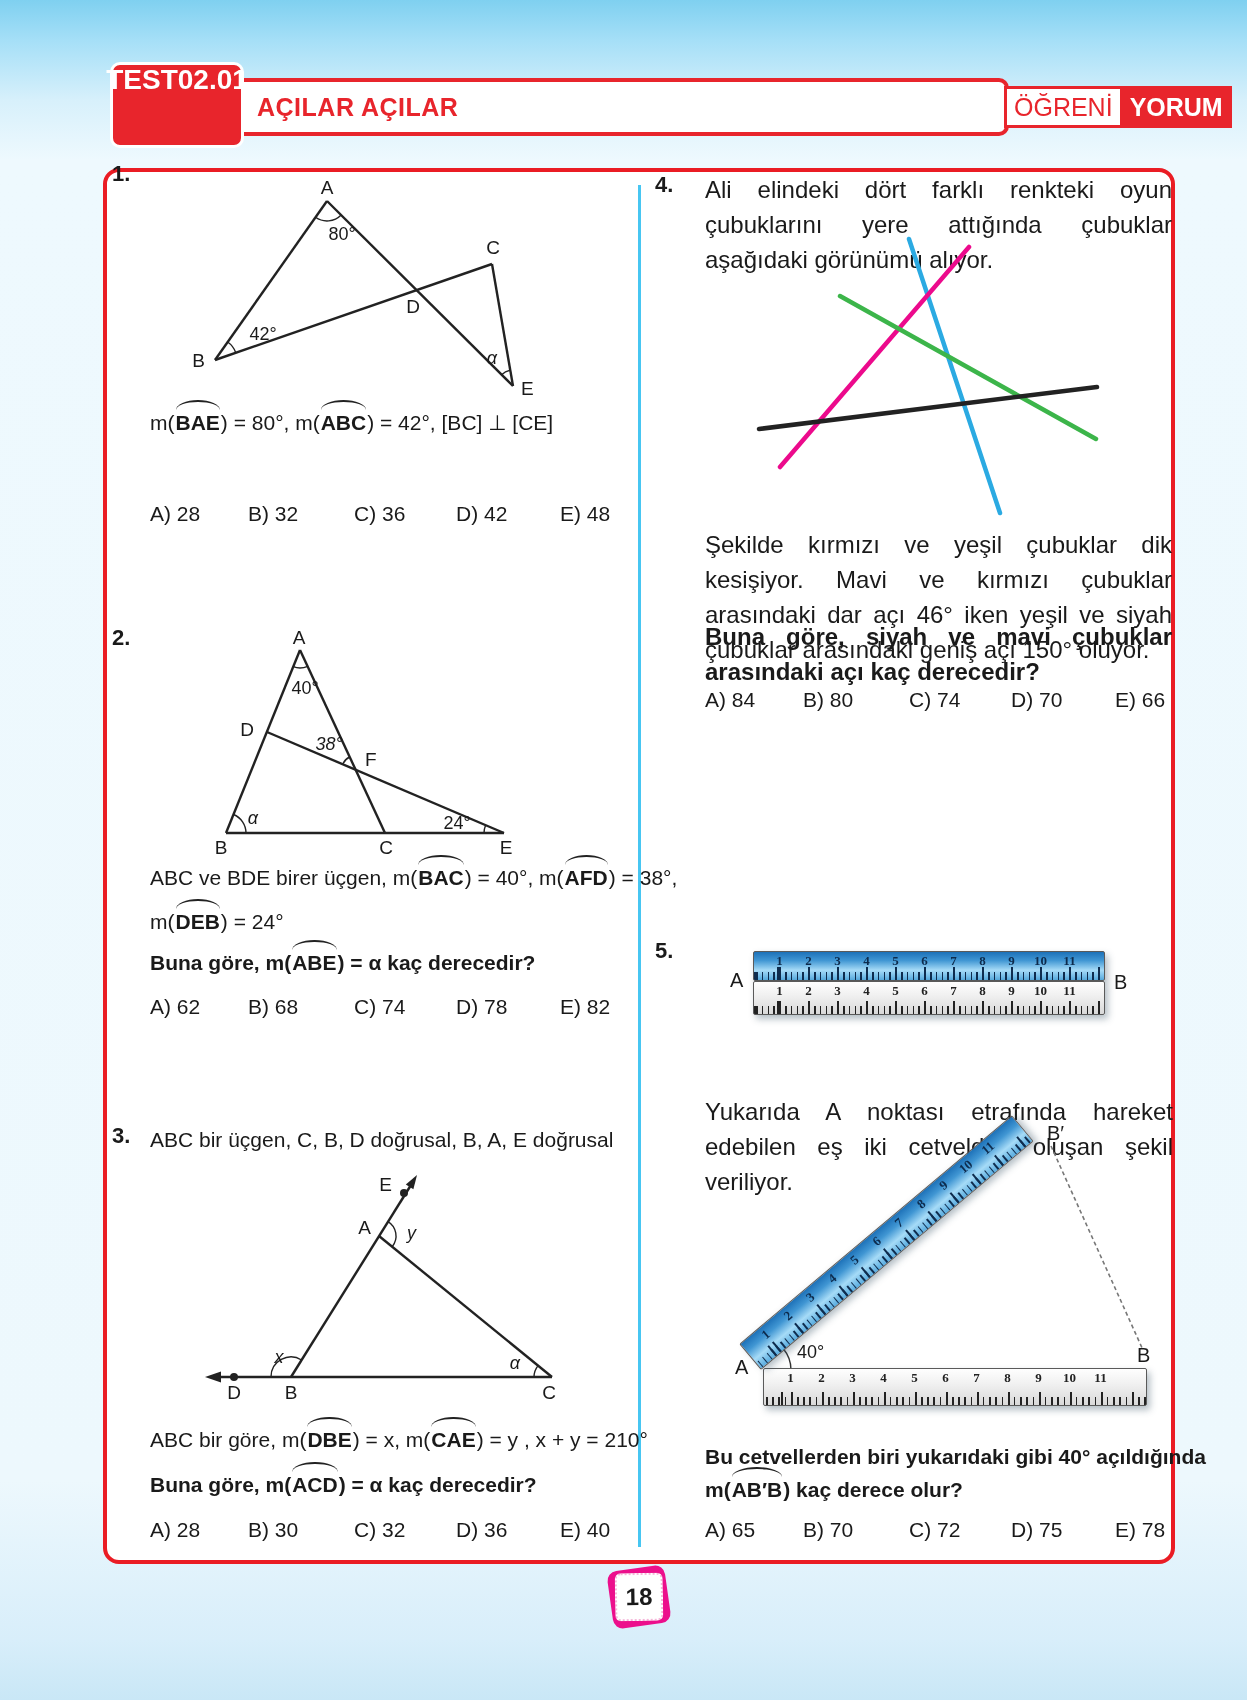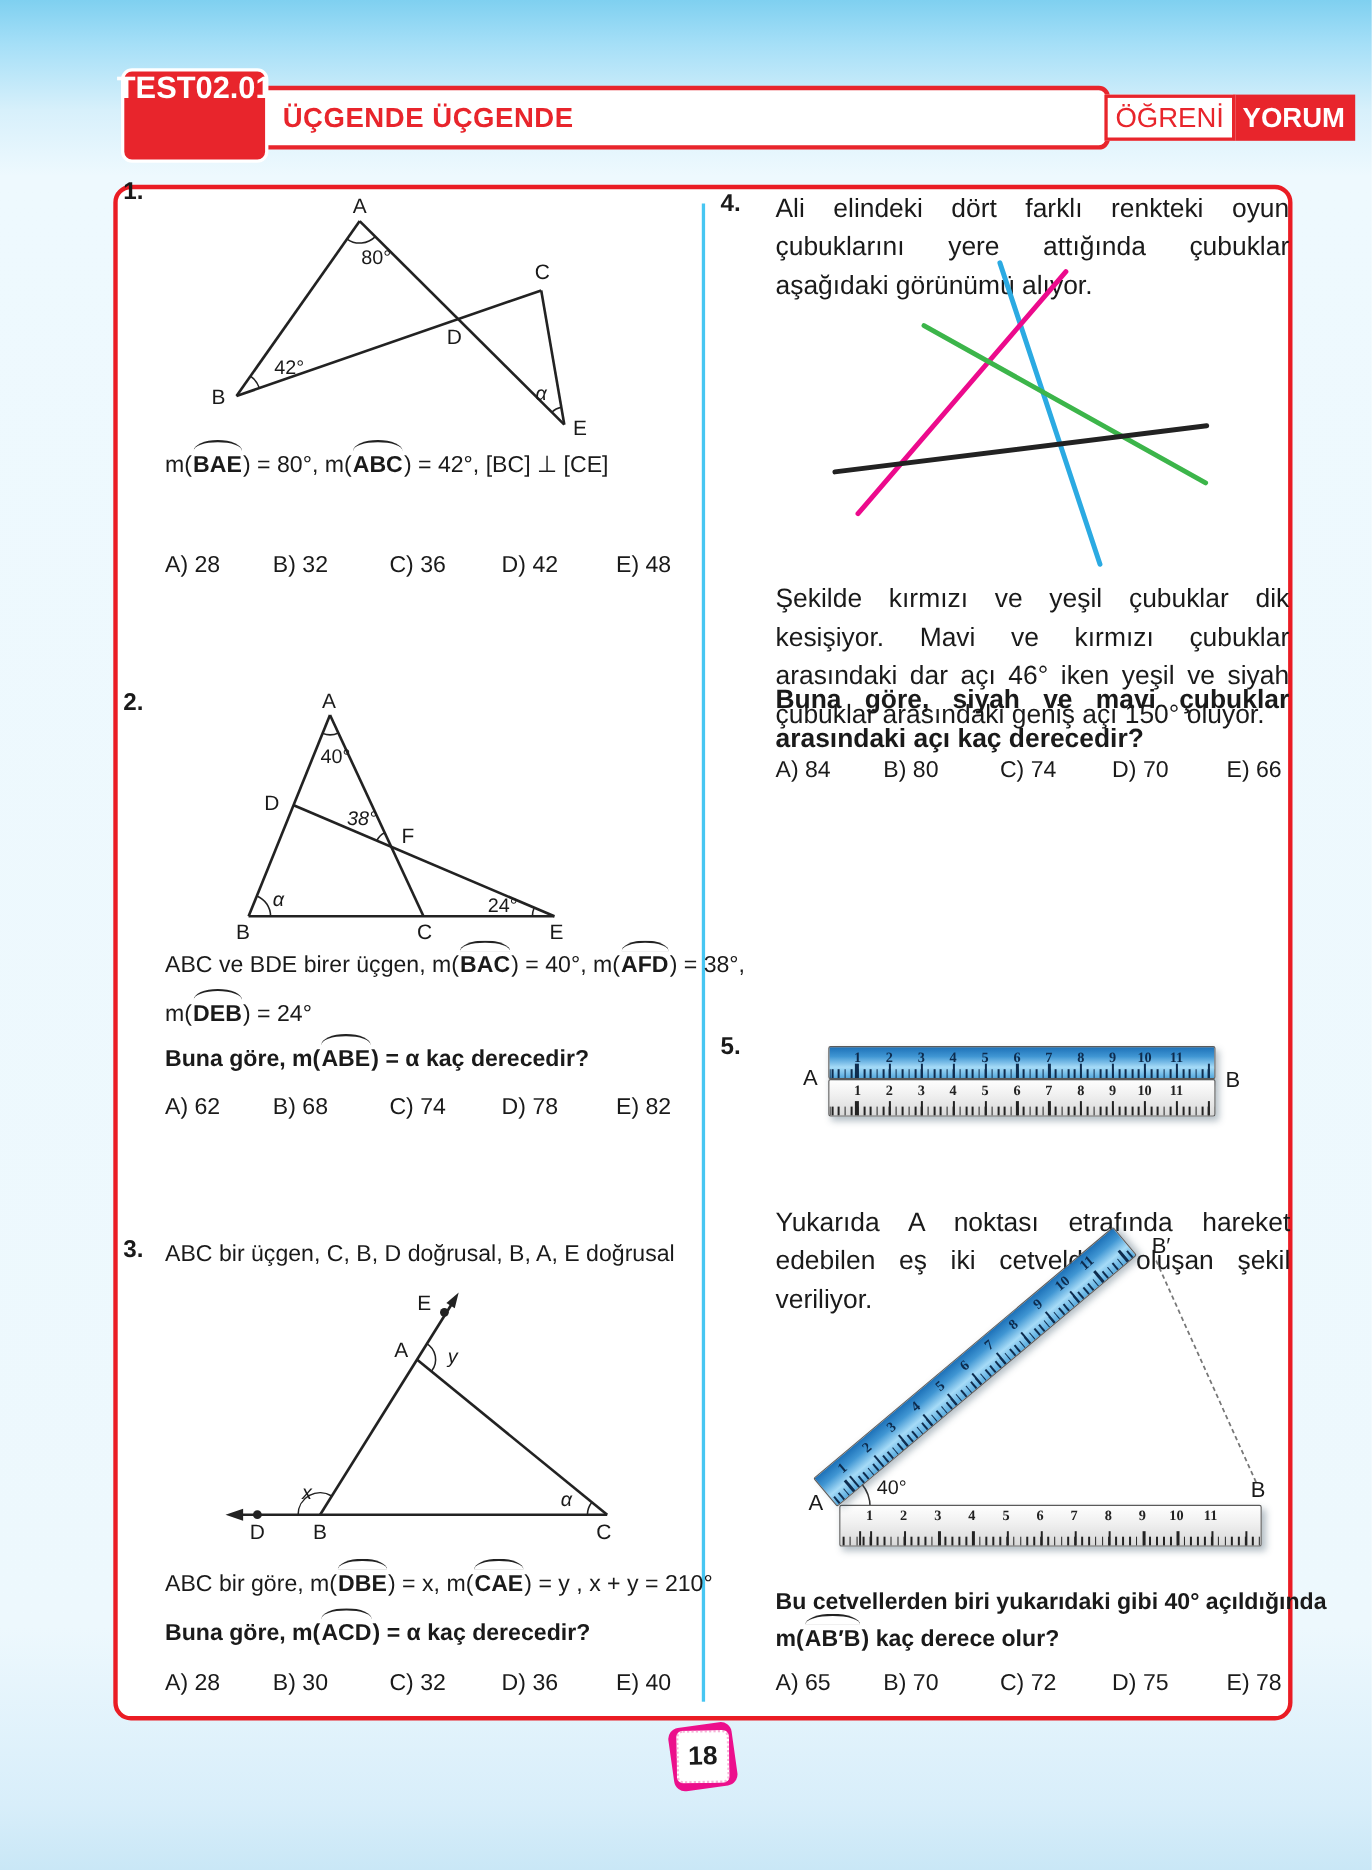--- a/index.html
+++ b/index.html
@@ -79,21 +79,21 @@
 </head>
 <body>
 
 <div class="page">
 
   <div class="test-badge">
     <div>TEST</div>
     <div>02.01</div>
   </div>
   <div class="title-bar">
-    <div class="t">ÜÇGENDE ÜÇGENDE</div>
+    <div class="t">AÇILAR AÇILAR</div>
   </div>
   <div class="logo">
     <div class="l1">ÖĞRENİ</div>
     <div class="l2">YORUM</div>
   </div>
 
   <div class="box"></div>
   <div class="divider"></div>
 
   <div class="num" style="left:112px;top:161px;">1.</div>

